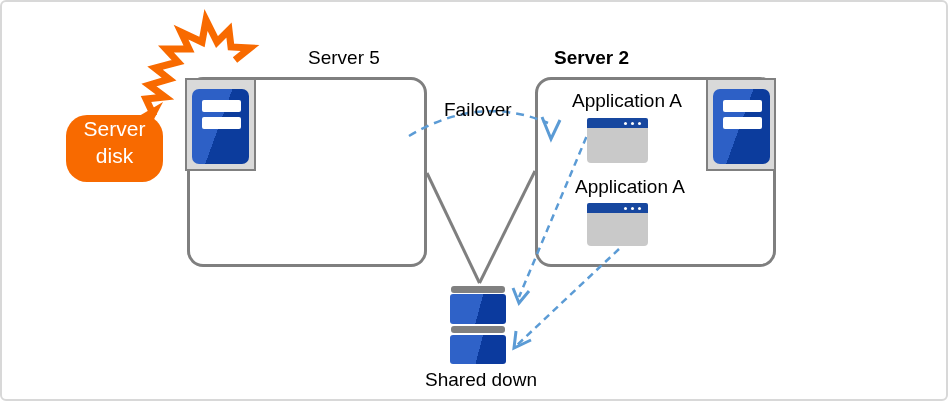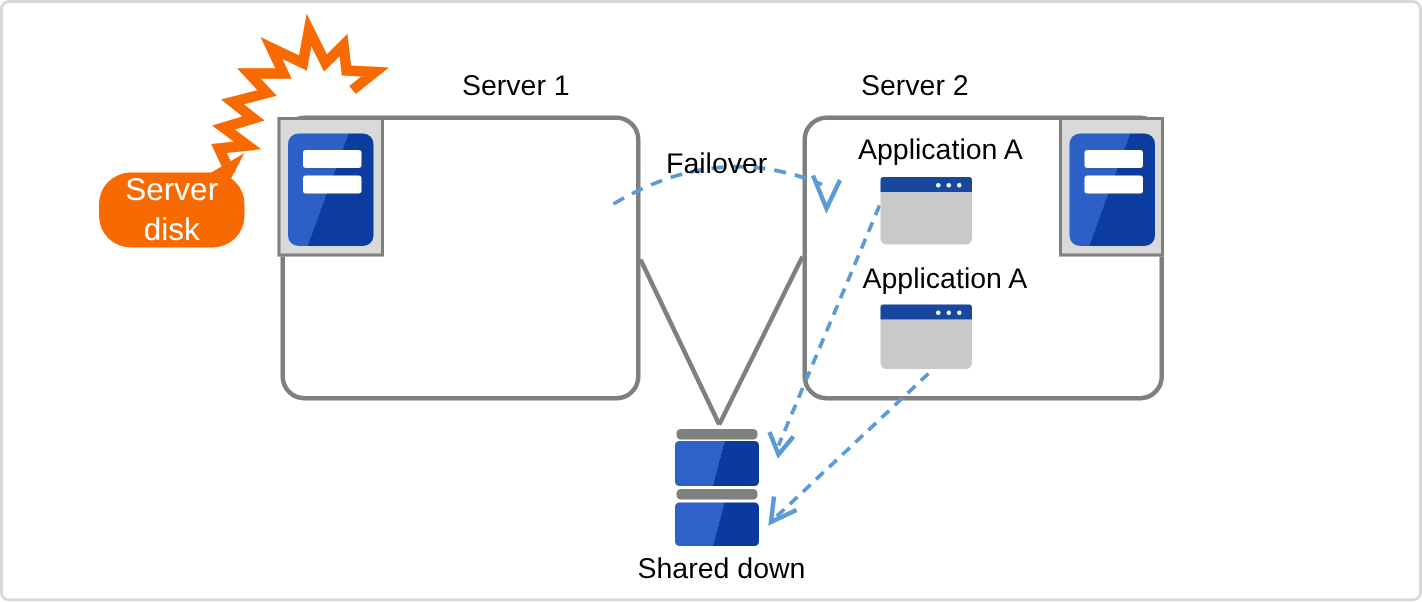--- a/index.html
+++ b/index.html
@@ -10,23 +10,23 @@
   }
   .node-box{
     position:absolute;background:#ffffff;border:3px solid #7f7f7f;border-radius:16px;
     box-sizing:border-box;
   }
   .diagram-label{
     position:absolute;font-size:19px;line-height:20px;color:#000;white-space:nowrap;
   }
   .overlay{position:absolute;left:0;top:0;pointer-events:none;}
   .callout{
-    position:absolute;left:64px;top:113px;width:97px;height:50px;border-radius:21px;
+    position:absolute;left:64px;top:113px;width:97px;height:67px;border-radius:21px;
     background:#f86a00;color:#ffffff;font-size:21px;line-height:27px;text-align:center;
-    display:flex;flex-direction:column;justify-content:center;
+    display:flex;flex-direction:column;justify-content:flex-start;
   }
   .server-panel{
     position:absolute;width:71px;height:93px;background:#d9d9d9;border:2px solid #808080;
     box-sizing:border-box;
   }
   .server-tower{
     position:absolute;left:5px;top:9px;width:57px;height:75px;border-radius:7px;
     background:linear-gradient(110deg,#2d60c6 48%,#0c3c9d 48%);
   }
   .tower-bar{position:absolute;left:10px;width:39px;height:12px;background:#fff;border-radius:2px;}
@@ -105,20 +105,20 @@
     <div class="win-body" style="height:33px;"></div>
   </div>
 
   <div class="disk">
     <div class="disk-cap cap1"></div>
     <div class="disk-body bodyA"></div>
     <div class="disk-cap cap2"></div>
     <div class="disk-body bodyB"></div>
   </div>
 
-  <div class="diagram-label" style="left:306px;top:46px;">Server 1</div>
-  <div class="diagram-label" style="left:572px;top:46px;">Server 2</div>
+  <div class="diagram-label" style="left:306px;top:46px;">Server 5</div>
+  <div class="diagram-label" style="left:552px;top:46px;font-weight:bold;">Server 2</div>
   <div class="diagram-label" style="left:442px;top:82px;margin-top:16px;">Failover</div>
   <div class="diagram-label" style="left:570px;top:89px;">Application A</div>
   <div class="diagram-label" style="left:573px;top:175px;">Application A</div>
   <div class="diagram-label" style="left:423px;top:368px;">Shared down</div>
 
 </div>
 
 </body></html>

